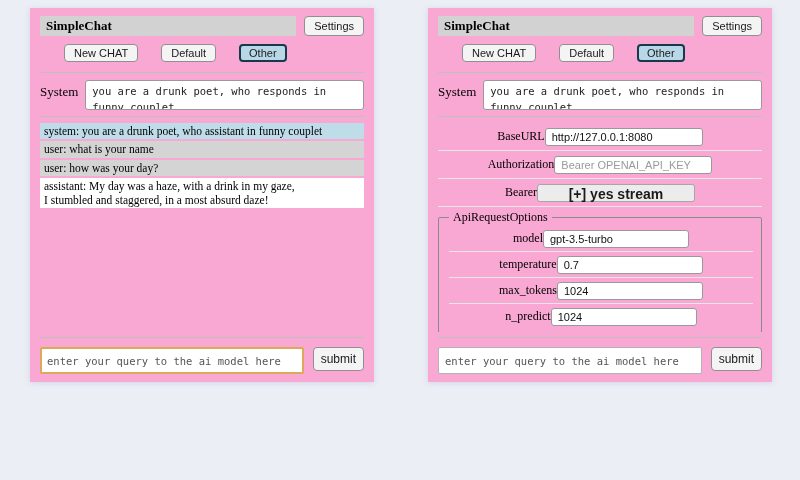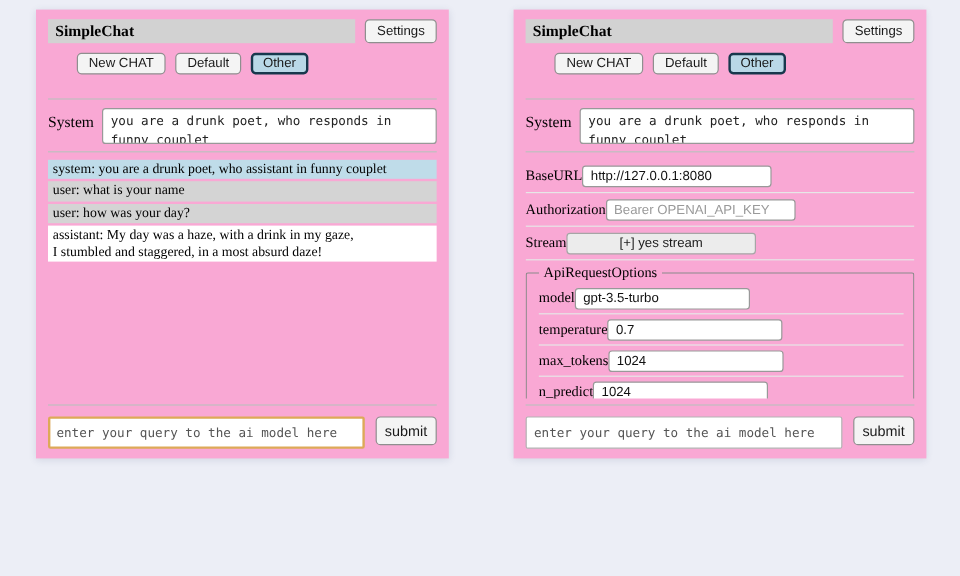--- a/index.html
+++ b/index.html
@@ -25,21 +25,21 @@
     flex:1;background:#d2d2d2;color:#000;
     font-weight:bold;font-size:13px;line-height:18px;
     padding:1px 6px;
   }
   .btn{
     font-family:"Liberation Sans", sans-serif;
     font-size:11px;color:#1a1a1a;
     background:#f4f4f4;border:1px solid #8f8f8f;border-radius:4px;
     padding:2px 9px;cursor:pointer;white-space:nowrap;
   }
-  .sessions{display:flex;gap:8px;margin:8px 0 15px 0;padding-left:24px;}
+  .sessions{display:flex;gap:23px;margin:8px 0 5px 0;padding-left:24px;}
   .btn.active{
     background:#b9d8e7;border:2px solid #17384d;padding:1px 8px;
   }
   hr{border:none;border-top:1px solid #bfbfbf;margin:5px 0;width:100%;}
 
   .system-row{display:flex;gap:7px;margin:2px 0 1px 0;justify-content:flex-end;}
   .system-row label{font-size:13px;padding-top:4px;color:#000;}
   textarea.sysprompt{
     flex:1;height:22px;resize:none;
     font-family:"DejaVu Sans Mono", monospace;font-size:10.5px;line-height:1.5;
@@ -54,35 +54,35 @@
     font-size:11.5px;line-height:1.24;color:#000;
     padding:1px 4px;margin-bottom:2px;white-space:pre-line;
   }
   .msg.system{background:#bfdce9;}
   .msg.user{background:#d4d4d4;}
   .msg.assistant{background:#ffffff;}
 
   
   .settings{display:flex;flex-direction:column;}
   .srow{
-    display:flex;align-items:center;justify-content:flex-start;
+    display:flex;align-items:center;justify-content:center;
     padding:4px 0;border-bottom:1px solid #e7e7e7;min-height:19px;
   }
   .slabel{font-size:12px;color:#000;}
   .ctl{width:158px;box-sizing:border-box;}
   input.ctl{
     font-family:"Liberation Sans", sans-serif;font-size:11px;color:#111;
     border:1px solid #999;border-radius:3px;padding:2px 6px;height:18px;
     outline:none;background:#fff;
   }
   input.ctl::placeholder{color:#9a9a9a;}
   button.ctl{
-    font-family:"Liberation Sans", sans-serif;font-size:11px;color:#1a1a1a;
+    font-family:"Liberation Sans", sans-serif;font-size:14px;color:#1a1a1a;
     background:#ececec;border:1px solid #a6a6a6;border-radius:3px;
-    height:18px;padding:1px 4px;cursor:pointer;
+    height:18px;padding:1px 4px;cursor:pointer;font-weight:bold;
   }
   select.ctl{
     font-family:"Liberation Sans", sans-serif;font-size:11px;color:#111;
     height:19px;border:1px solid #999;border-radius:4px;background:#fff;
     padding:0 2px;
   }
   fieldset.aro{
     border:1px solid #8a8a8a;border-radius:2px;
     margin:3px 0 6px 0;padding:1px 8px 4px 10px;
   }
@@ -162,21 +162,21 @@
         <span class="slabel">BaseURL</span>
         <input class="ctl" value="http://127.0.0.1:8080" style="">
       </div>
 
       <div class="srow">
         <span class="slabel">Authorization</span>
         <input class="ctl" placeholder="Bearer OPENAI_API_KEY" style="">
       </div>
 
       <div class="srow">
-        <span class="slabel">Stream</span>
+        <span class="slabel">Bearer</span>
         <button class="ctl">[+] yes stream</button>
       </div>
 
 
       <fieldset class="aro">
         <legend>ApiRequestOptions</legend>
 
         <div class="srow">
           <span class="slabel">model</span>
           <input class="ctl" value="gpt-3.5-turbo" style="">

